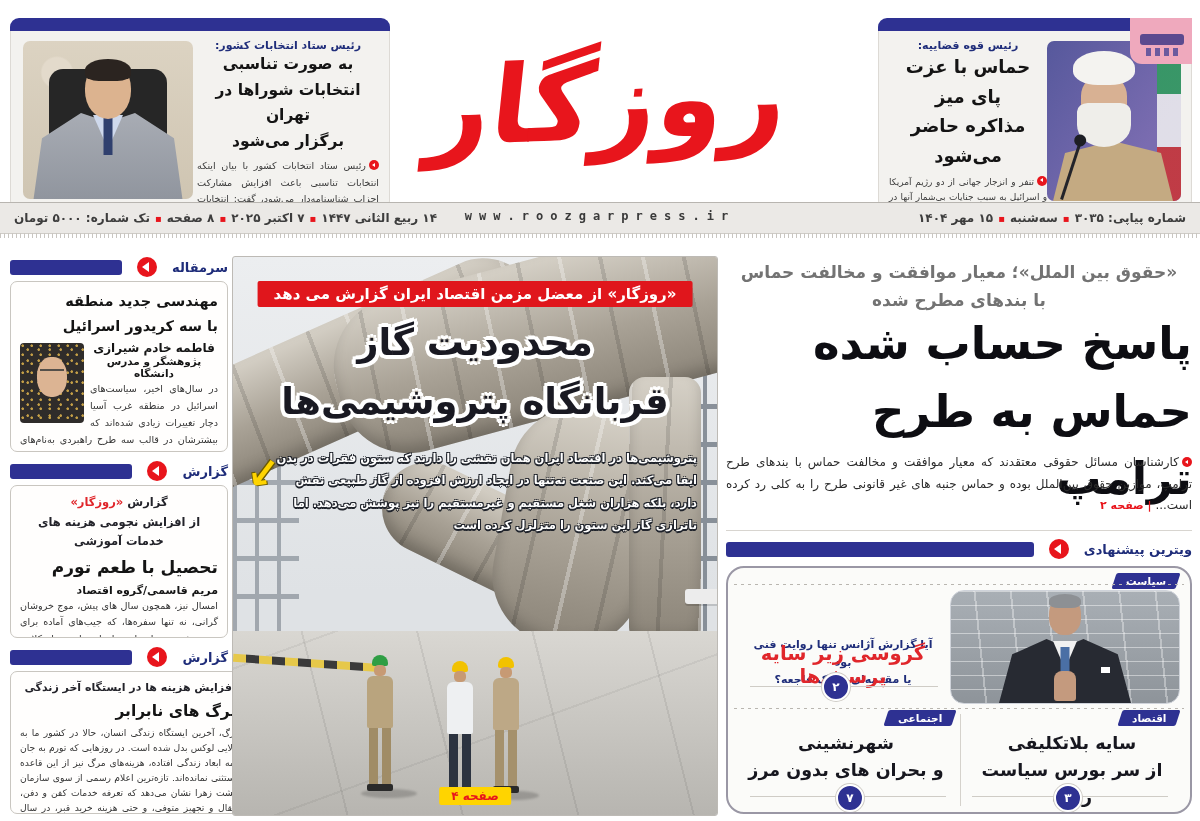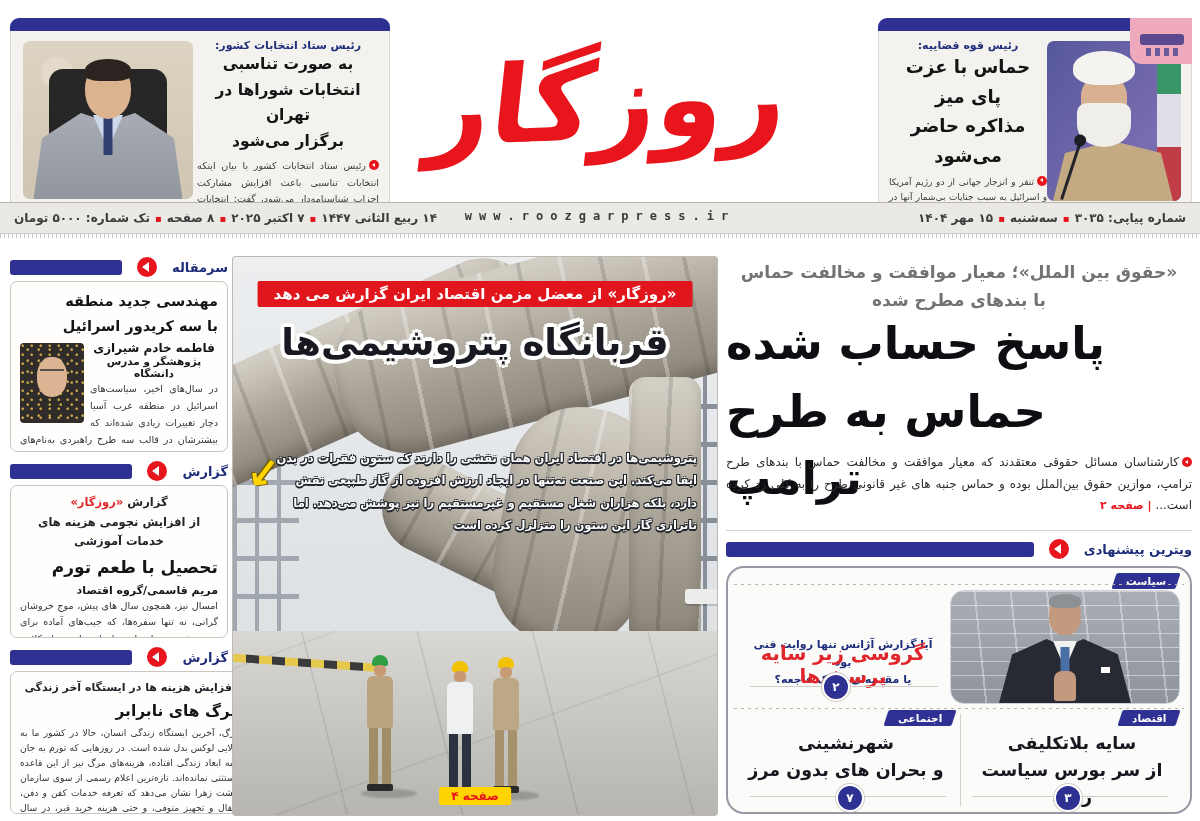--- a/index.html
+++ b/index.html
@@ -82,21 +82,21 @@
   .worker{position:absolute;width:30px;}
   .worker .helm{width:16px;height:11px;border-radius:8px 8px 2px 2px;margin:0 auto;}
   .worker .face{width:12px;height:11px;background:#c79a74;border-radius:40%;margin:-1px auto 0;}
   .worker .torso{width:26px;height:52px;border-radius:6px 6px 2px 2px;margin:0 auto;}
   .worker .legs{width:22px;height:56px;margin:0 auto;display:flex;gap:4px;}
   .worker .legs i{flex:1;display:block;}
   .worker .boots{width:26px;height:7px;background:#2a2a2a;border-radius:2px;margin:0 auto;}
   .wshadow{position:absolute;background:rgba(0,0,0,.18);border-radius:50%;filter:blur(1px);}
   
   .mk{position:absolute;text-align:center;color:#737373;font-size:17px;font-weight:bold;line-height:1.65;}
-  .mh{position:absolute;text-align:left;color:#0d0d12;font-size:45px;font-weight:bold;line-height:1.5;letter-spacing:-1px;}
+  .mh{position:absolute;text-align:right;color:#0d0d12;font-size:45px;font-weight:bold;line-height:1.5;letter-spacing:-1px;}
   .mlead{position:absolute;font-size:12px;color:#2c2c2c;text-align:justify;line-height:1.8;font-weight:500;}
   .thinrule{position:absolute;height:1px;background:#d8d5d0;}
   
   .vbox{position:absolute;left:726px;top:566px;width:466px;height:248px;background:#fbfbf9;border:2px solid #9a97a5;border-radius:18px;box-sizing:border-box;overflow:hidden;}
   .tag{position:absolute;background:#2e3192;color:#fff;font-size:10.5px;font-weight:bold;padding:2px 12px;transform:skewX(-18deg);border-radius:2px;}
   .tag>span{display:inline-block;transform:skewX(18deg);}
   .grossi{position:absolute;top:22px;right:10px;width:228px;height:112px;border-radius:14px;border:1px solid #cfd3da;overflow:hidden;background:repeating-linear-gradient(0deg,transparent 0 13px,rgba(255,255,255,.45) 13px 14px),repeating-linear-gradient(84deg,transparent 0 34px,rgba(255,255,255,.35) 34px 36px),linear-gradient(#a9afb5,#8e949a);}
   .g-head{position:absolute;left:50%;transform:translateX(-50%);top:6px;width:32px;height:38px;background:#c49a7e;border-radius:45%;}
   .g-head::before{content:"";position:absolute;left:0;top:-3px;width:32px;height:14px;background:#8d9094;border-radius:50% 50% 30% 30%;}
   .g-suit{position:absolute;left:50%;transform:translateX(-50%);bottom:0;width:132px;height:64px;background:#272a32;clip-path:polygon(0 100%,10% 24%,36% 0,50% 12%,64% 0,90% 24%,100% 100%);}
@@ -283,20 +283,21 @@
       <div class="torso" style="background:#bda886;"></div>
       <div class="legs">
           <i style="background:#a5916c;"></i>
           <i style="background:#a5916c;"></i>
         </div>
       <div class="boots"></div>
     </div>
 
     <div class="banner">«روزگار» از معضل مزمن اقتصاد ایران گزارش می دهد</div>
     <div class="bigover">
+      <div>محدودیت گاز</div>
         <div>قربانگاه پتروشیمی‌ها</div>
     </div>
     <div class="yarrow">↙</div>
     <div class="capt">پتروشیمی‌ها در اقتصاد ایران همان نقشی را دارند که ستون فقرات در بدن ایفا می‌کند. این صنعت نه‌تنها در ایجاد ارزش افزوده از گاز طبیعی نقش دارد، بلکه هزاران شغل مستقیم و غیرمستقیم را نیز پوشش می‌دهد. اما ناترازی گاز این ستون را متزلزل کرده است</div>
     <div class="pagebadge">صفحه ۴</div>
   </div>
 
   <div class="mk" style="left:726px;top:258px;width:466px;">
     <div>«حقوق بین الملل»؛ معیار موافقت و مخالفت حماس</div>
       <div>با بندهای مطرح شده</div>

